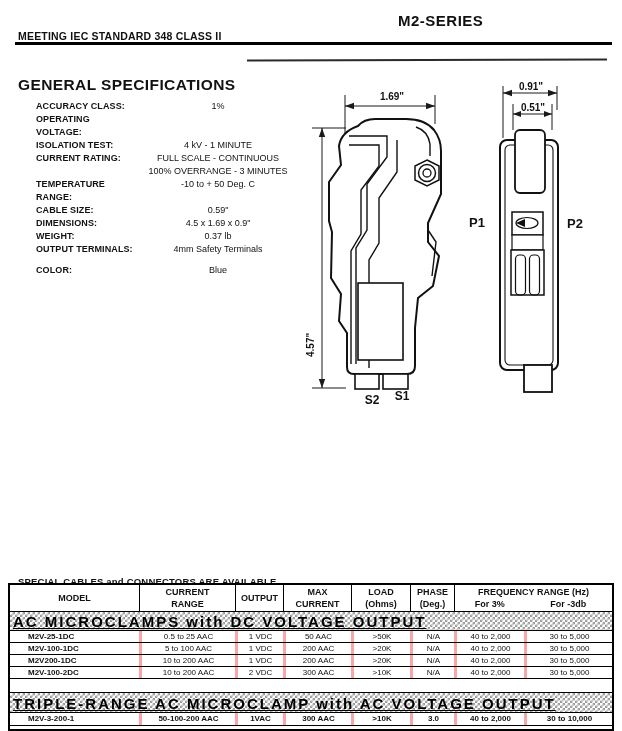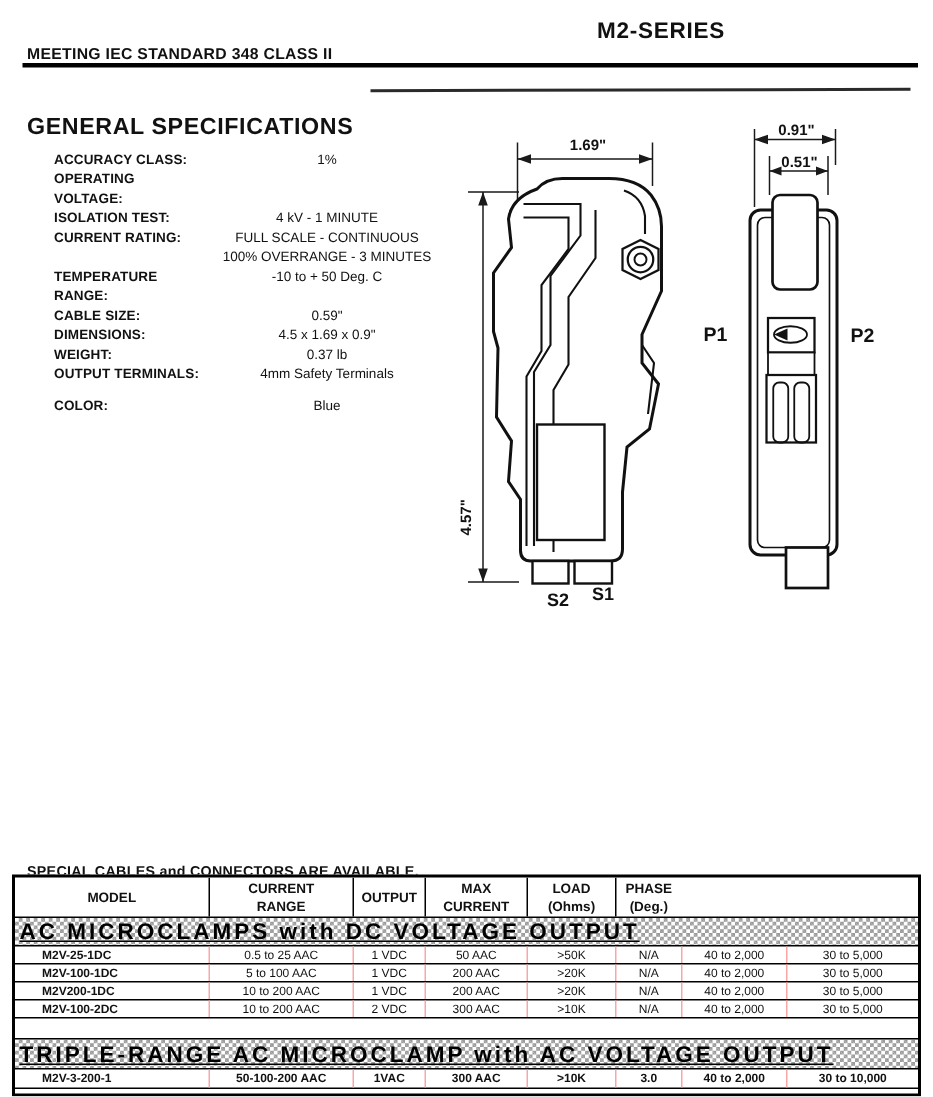--- a/index.html
+++ b/index.html
@@ -55,21 +55,21 @@
     background-size:5px 5px;background-position:0 0,2.5px 2.5px;
   }
   .section-band span{
     font-size:15px;font-weight:bold;letter-spacing:2px;white-space:nowrap;
     text-decoration:underline;color:#000;padding-left:3px;
     background:transparent;
   }
   .band2{height:19px;border-top:1px solid #000;}
   .t-data{height:11px;border-bottom:1px solid #000;font-size:8px;line-height:10px;}
   .t-data > div{display:flex;align-items:center;justify-content:center;}
-  .t-data > div + div{border-left:1px solid #fca5a5;}
+  .t-data > div + div{border-left:3px solid #fca5a5;}
   .t-data .c-model{justify-content:flex-start;padding-left:18px;font-weight:bold;}
   .t-data.last{height:12px;font-weight:bold;}
   .t-gap{height:13px;}
   .t-filler{height:14px;}
 </style>
 </head>
 <body>
 
 <div class="page">
 
@@ -212,20 +212,27 @@
           <span>CURRENT</span>
         </div>
       <div>
           <span>LOAD</span>
           <span>(Ohms)</span>
         </div>
       <div>
           <span>PHASE</span>
           <span>(Deg.)</span>
         </div>
+      <div class="h-freq">
+        <span>FREQUENCY RANGE (Hz)</span>
+        <span class="freq-sub">
+            <span>For 3%</span>
+            <span>For -3db</span>
+          </span>
+      </div>
     </div>
 
     <div class="section-band">
       <span>AC MICROCLAMPS with DC VOLTAGE OUTPUT</span>
     </div>
 
     <div class="t-row t-data">
       <div class="c-model">M2V-25-1DC</div>
         <div>0.5 to 25 AAC</div>
         <div>1 VDC</div>

